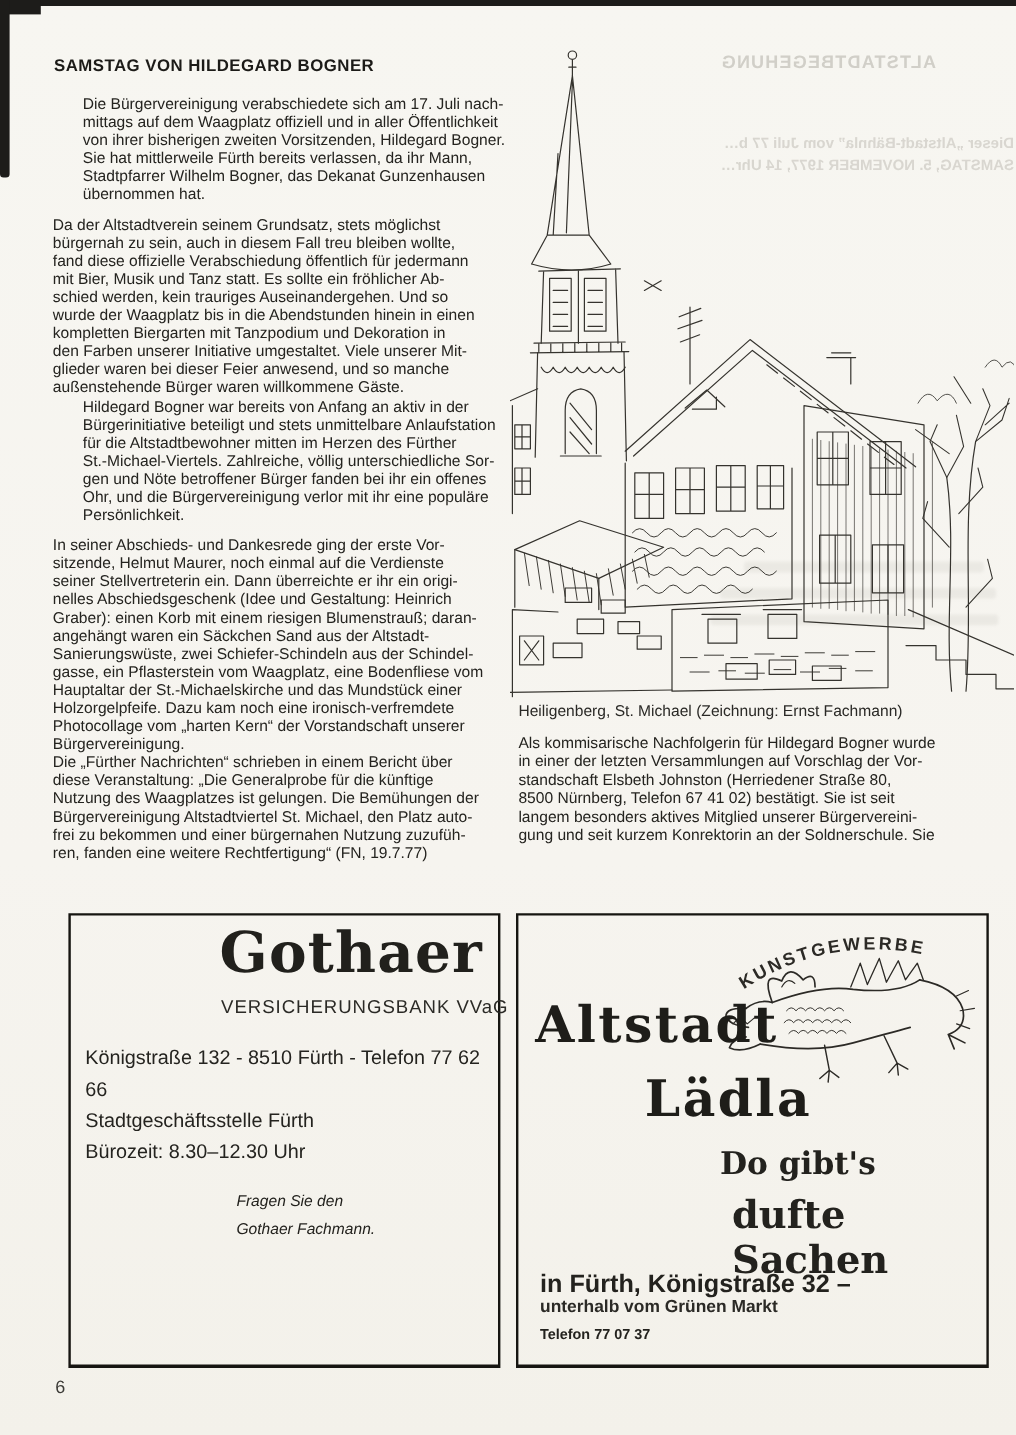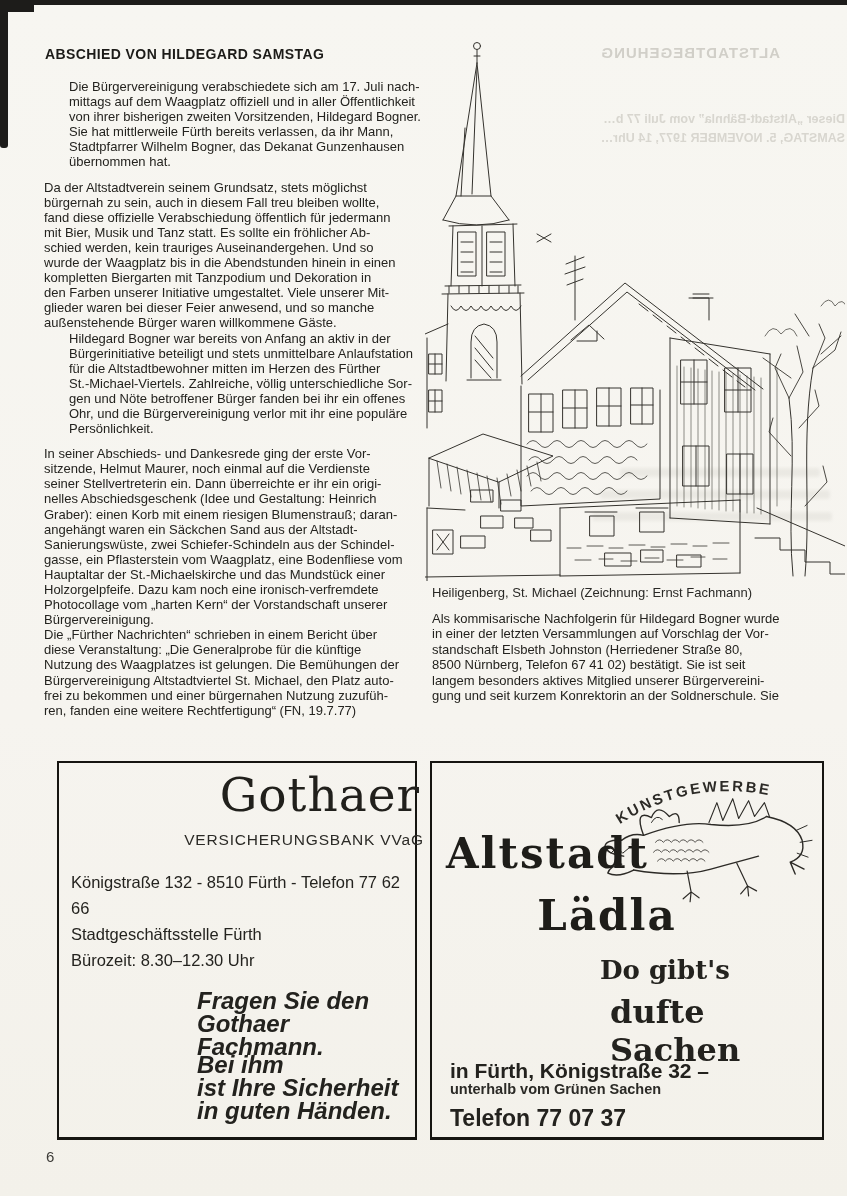--- a/index.html
+++ b/index.html
@@ -24,43 +24,43 @@
   .para{margin:0;white-space:pre-line;}
   .para.gap{margin-bottom:10px;margin-left:25px;}
   .illustration{position:absolute;left:425px;top:36px;width:420px;height:545px;margin:0;}
   .illustration svg{width:100%;height:100%;}
   .caption{position:absolute;left:432px;top:585px;width:405px;font-size:13px;color:#2a2926;}
   .col-right{position:absolute;left:432px;top:611px;width:410px;font-size:13px;
              line-height:15.4px;white-space:pre-line;}
   
   .ad{position:absolute;border:2px solid #161511;border-bottom-width:3px;background:transparent;}
   .ad-gothaer{left:57px;top:761px;width:356px;height:374px;}
-  .g-brand{position:absolute;left:107px;top:4px;width:254px;text-align:right;
-           font-family:"DejaVu Serif",serif;font-weight:normal;font-size:47px;color:#21201c;
+  .g-brand{position:absolute;left:124px;top:4px;width:254px;text-align:left;
+           font-family:"DejaVu Serif",serif;font-weight:bold;font-size:47px;color:#21201c;
            letter-spacing:1px;}
   .g-sub{position:absolute;left:118px;top:68px;width:254px;text-align:center;font-size:15.5px;
          letter-spacing:.8px;color:#2b2a26;}
   .g-addr{position:absolute;left:12px;top:106px;font-size:16.5px;line-height:26px;color:#24231f;}
-  .g-slogan{position:absolute;left:138px;font-weight:bold;font-style:italic;font-size:24px;
+  .g-slogan{position:absolute;left:138px;font-weight:normal;font-style:italic;font-size:13px;
             line-height:23px;white-space:pre-line;color:#23221e;}
   .g-slogan1{top:226px;}
   .g-slogan2{top:290px;}
   .ad-laedla{left:430px;top:761px;width:390px;height:374px;}
   .dragon-wrap{position:absolute;right:4px;top:0;width:228px;height:150px;}
   .l-title1{position:absolute;left:14px;top:66px;font-family:"DejaVu Serif",serif;font-weight:bold;
             font-size:42px;letter-spacing:2px;color:#1e1d19;}
   .l-title2{position:absolute;left:55px;top:128px;width:240px;text-align:center;
             font-family:"DejaVu Serif",serif;font-weight:bold;font-size:42px;letter-spacing:2px;color:#1e1d19;}
   .l-tag1{position:absolute;left:168px;top:192px;font-family:"DejaVu Serif",serif;font-weight:bold;
           font-size:26px;color:#23221e;}
   .l-tag2{position:absolute;left:178px;top:230px;font-family:"DejaVu Serif",serif;font-weight:bold;
           font-size:32px;color:#23221e;}
   .l-addr{position:absolute;left:18px;top:296px;font-weight:bold;font-size:21px;color:#23221e;}
   .l-note{position:absolute;left:18px;top:318px;font-weight:bold;font-size:14.5px;color:#2b2a26;}
-  .l-phone{position:absolute;left:18px;top:342px;font-weight:bold;font-size:23px;color:#23221e;}
+  .l-phone{position:absolute;left:18px;top:342px;font-weight:bold;font-size:12px;color:#23221e;}
   .page-number{position:absolute;left:46px;top:1148px;font-size:15px;color:#3c3b37;}
   svg text{font-family:"Liberation Sans",sans-serif;}
 </style>
 </head>
 <body>
 
 <div class="page">
 
   <div class="scan-top"></div>
   <div class="scan-top-nub"></div>
@@ -68,21 +68,21 @@
 
   <div class="ghost ghost-heading">ALTSTADTBEGEHUNG</div>
   <div class="ghost ghost-lines">
     <div>Dieser „Altstadt-Bähnla” vom Juli 77 b…</div>
     <div>SAMSTAG, 5. NOVEMBER 1977, 14 Uhr…</div>
   </div>
   <div class="ghost-bar" style="left:620px;top:468px;width:200px;height:9px;"></div>
   <div class="ghost-bar" style="left:600px;top:490px;width:230px;height:9px;"></div>
   <div class="ghost-bar" style="left:592px;top:512px;width:240px;height:9px;"></div>
 
-  <h1 class="title">ABSCHIED VON HILDEGARD SAMSTAG</h1>
+  <h1 class="title">SAMSTAG VON HILDEGARD BOGNER</h1>
 
   <div class="col-left">
     <p class="para gap">Die Bürgervereinigung verabschiedete sich am 17. Juli nach-
 mittags auf dem Waagplatz offiziell und in aller Öffentlichkeit
 von ihrer bisherigen zweiten Vorsitzenden, Hildegard Bogner.
 Sie hat mittlerweile Fürth bereits verlassen, da ihr Mann,
 Stadtpfarrer Wilhelm Bogner, das Dekanat Gunzenhausen
 übernommen hat.</p>
     <p class="para">Da der Altstadtverein seinem Grundsatz, stets möglichst
 bürgernah zu sein, auch in diesem Fall treu bleiben wollte,
@@ -200,23 +200,20 @@
   <div class="ad ad-gothaer">
     <div class="g-brand">Gothaer</div>
     <div class="g-sub">VERSICHERUNGSBANK VVaG</div>
     <div class="g-addr">
       <div>Königstraße 132 - 8510 Fürth - Telefon 77 62 66</div>
       <div>Stadtgeschäftsstelle Fürth</div>
       <div>Bürozeit: 8.30–12.30 Uhr</div>
     </div>
     <div class="g-slogan g-slogan1">Fragen Sie den
 Gothaer Fachmann.</div>
-    <div class="g-slogan g-slogan2">Bei ihm
-ist Ihre Sicherheit
-in guten Händen.</div>
   </div>
 
   <div class="ad ad-laedla">
     <div class="dragon-wrap">
       <svg viewBox="0 0 230 150">
         <defs>
             <path id="kwArc" d="M30,62 Q118,4 226,46"></path>
           </defs>
         <text font-size="15" font-weight="bold" letter-spacing="2.5" fill="#2c2a26">
           <textPath href="#kwArc">KUNSTGEWERBE</textPath>
@@ -240,18 +237,18 @@
           <path d="M178,54 Q208,60 214,78 Q218,94 202,100 M202,100 l14,7 M202,100 l5,12"></path>
           <path d="M208,68 l11,-5 M212,80 l12,-2 M209,91 l11,4" stroke-width="1"></path>
         </g>
       </svg>
     </div>
     <div class="l-title1">Altstadt</div>
     <div class="l-title2">Lädla</div>
     <div class="l-tag1">Do gibt's</div>
     <div class="l-tag2">dufte Sachen</div>
     <div class="l-addr">in Fürth, Königstraße 32 –</div>
-    <div class="l-note">unterhalb vom Grünen Sachen</div>
+    <div class="l-note">unterhalb vom Grünen Markt</div>
     <div class="l-phone">Telefon 77 07 37</div>
   </div>
 
   <div class="page-number">6</div>
 </div>
 
 </body></html>

